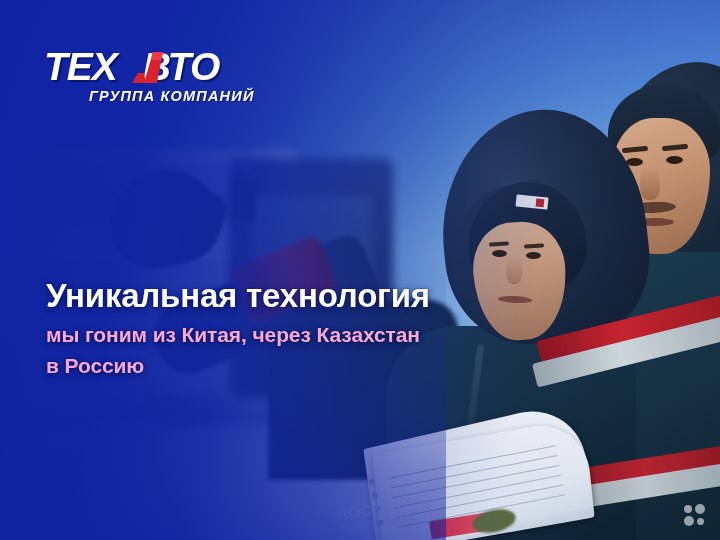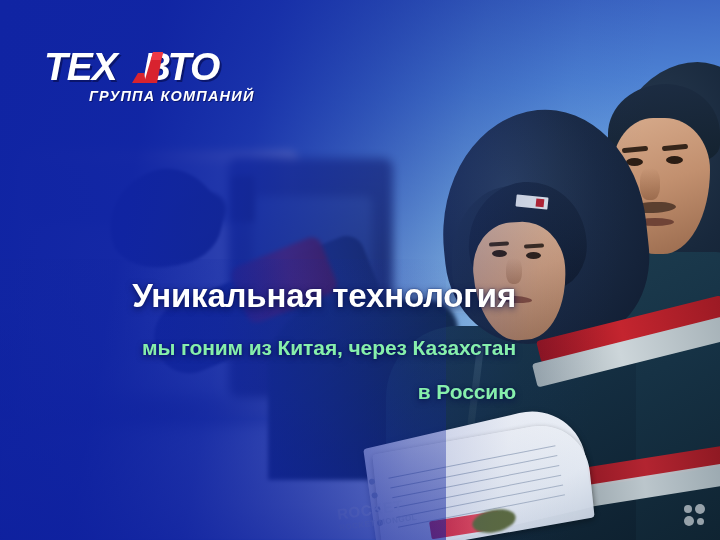--- a/index.html
+++ b/index.html
@@ -291,30 +291,30 @@
   }
   .logo-sub{
     margin-top:2px;
     font:italic 900 14.5px "Liberation Sans",sans-serif;
     color:#fff;letter-spacing:1.2px;white-space:nowrap;
     text-shadow:1px 1px 0 rgba(8,16,90,.7);
     margin-left:45px;
   }
 
   
-  .copy{position:absolute;left:46px;top:276px;width:470px;text-align:right;}
+  .copy{position:absolute;left:46px;top:276px;width:470px;}
   .h-big{
     font:700 33px/1.23 "Liberation Sans",sans-serif;
     color:#fff;letter-spacing:-.2px;white-space:nowrap;
     text-shadow:0 2px 7px rgba(6,14,70,.75),0 0 2px rgba(6,14,70,.6);
   }
   .h-small{
-    margin-top:18px;
+    margin-top:5px;
     font:700 21px/1.28 "Liberation Sans",sans-serif;
-    color:#86efac;letter-spacing:-.1px;white-space:nowrap;
+    color:#f9a8d4;letter-spacing:-.1px;white-space:nowrap;
     text-shadow:0 2px 6px rgba(6,14,70,.75),0 0 2px rgba(6,14,70,.6);
   }
 
   
   .avito{
     position:absolute;right:14px;bottom:14px;
     display:flex;align-items:center;gap:7px;opacity:.62;
   }
   .avito-dots{position:relative;width:22px;height:22px;}
   .avito-dots i{position:absolute;border-radius:50%;background:#e9eef2;}

